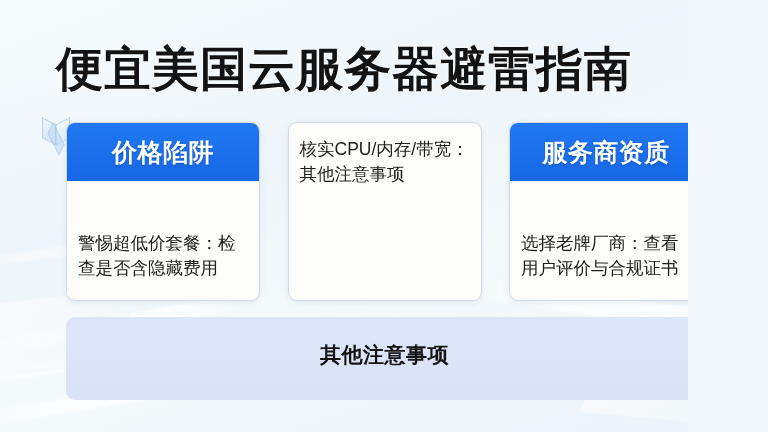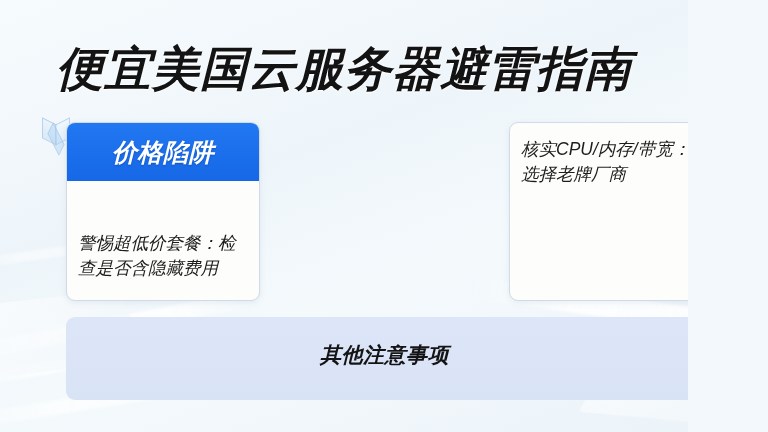--- a/index.html
+++ b/index.html
@@ -5,21 +5,20 @@
   html,body{margin:0;padding:0;}
   body{
     width:768px;height:432px;overflow:hidden;
     font-family:"Liberation Sans","DejaVu Sans",sans-serif;
     background:#f2f8fc;
   }
   #stage{
     position:relative;width:688px;height:432px;overflow:hidden;
     background:
       linear-gradient(160deg,#f6fbfd 0%,#eef5fa 38%,#f4fafc 62%,#ecf3f9 100%);
-    font-style: italic;
   }
 
   
   .bg-layer{position:absolute;inset:0;pointer-events:none;}
   .streak{
     position:absolute;background:linear-gradient(90deg,rgba(255,255,255,0) 0%,rgba(255,255,255,.95) 30%,rgba(255,255,255,.85) 70%,rgba(255,255,255,0) 100%);
     filter:blur(1px);
   }
   .s1{left:-40px;top:318px;width:300px;height:16px;transform:rotate(-11deg);}
   .s2{left:-60px;top:352px;width:330px;height:12px;transform:rotate(-10deg);opacity:.8;}
@@ -131,23 +130,27 @@
   <div class="title">便宜美国云服务器避雷指南</div>
 
   <div class="cards">
 
     <div class="card">
       <div class="card-head">价格陷阱</div>
       <div class="card-body">警惕超低价套餐：检查是否含隐藏费用</div>
     </div>
 
     <div class="card">
-      <div class="card-body">核实CPU/内存/带宽：选择老牌厂商</div>
+      <div class="card-body">核实CPU/内存/带宽：其他注意事项</div>
     </div>
 
+    <div class="card">
+      <div class="card-head">服务商资质</div>
+      <div class="card-body">选择老牌厂商：查看用户评价与合规证书</div>
+    </div>
 
   </div>
 
   <div class="footer-panel">
     <div class="footer-title">其他注意事项</div>
   </div>
 
 </div>
 
 </body></html>

